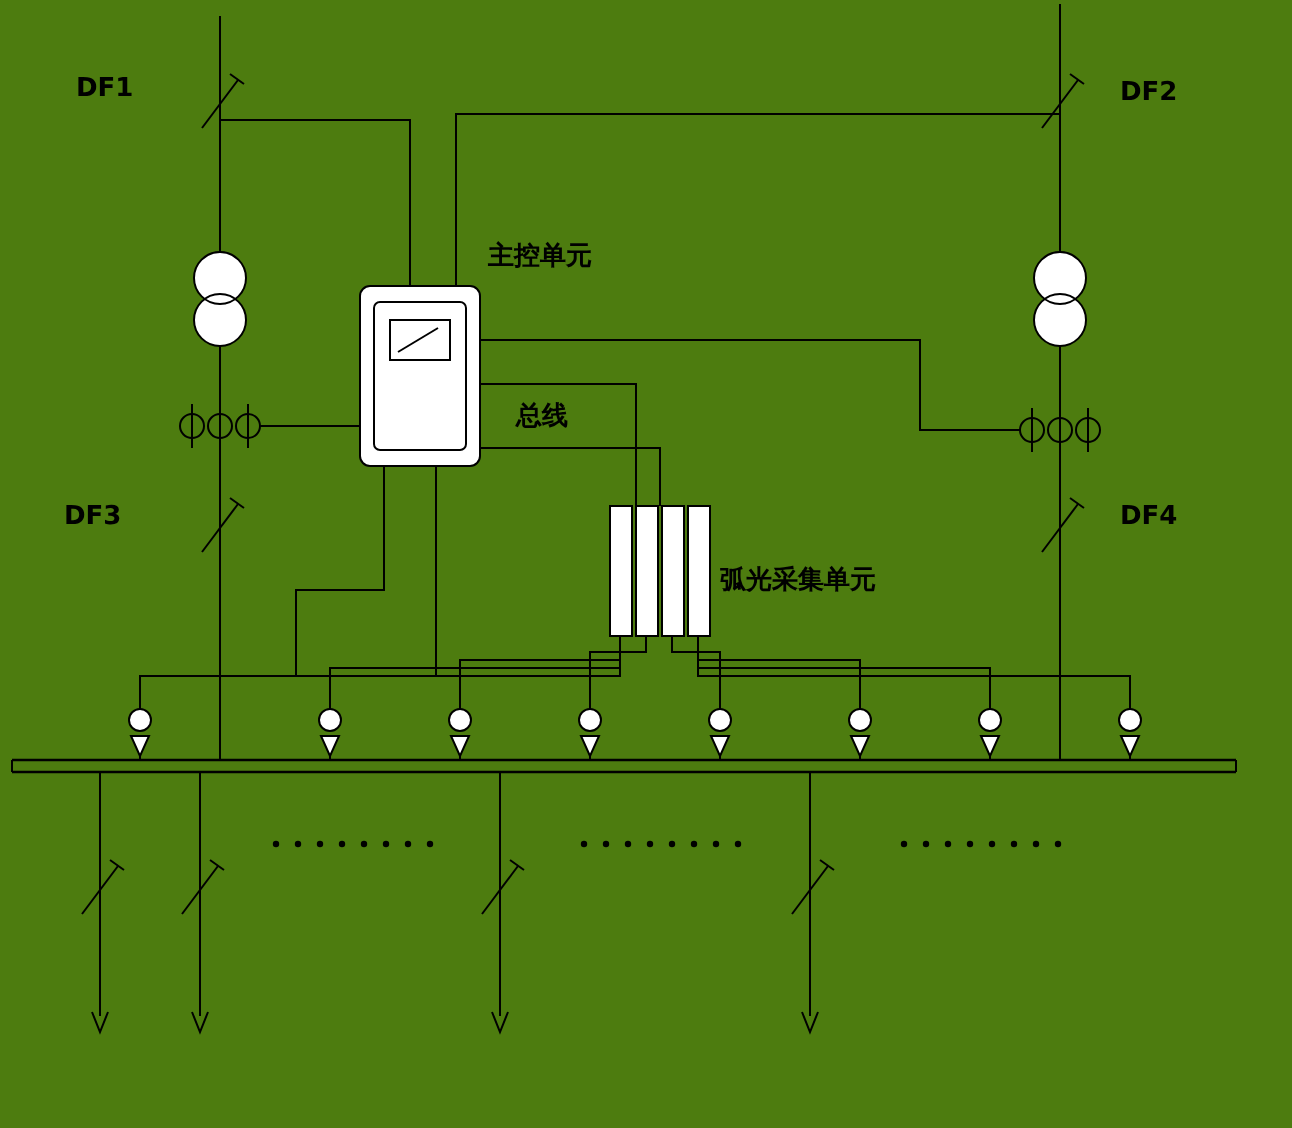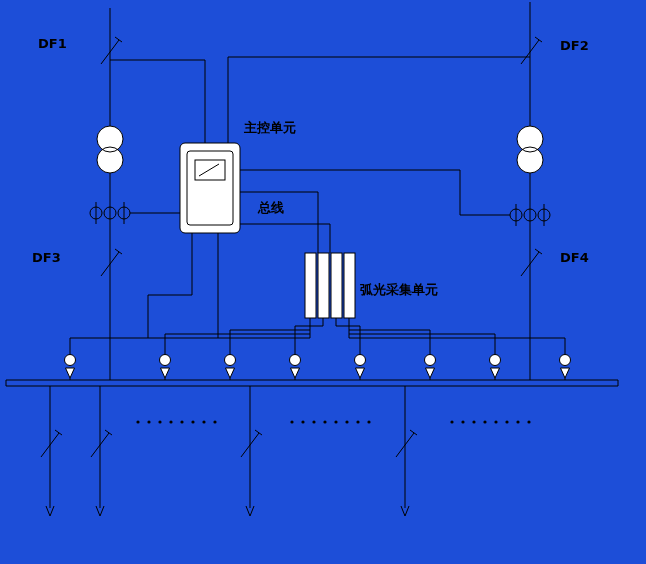--- a/index.html
+++ b/index.html
@@ -1,16 +1,16 @@
 <!DOCTYPE html>
 <html><head>
 <meta charset="utf-8">
 <style>
   html,body{margin:0;padding:0;background:#ffffff;}
-  .page{position:relative;width:646px;height:564px;background:#1d4ed8;overflow:hidden;
+  .page{position:relative;width:646px;height:564px;background:#4d7c0f;overflow:hidden;
         font-family:"DejaVu Sans","Liberation Sans",sans-serif;}
   svg{position:absolute;left:0;top:0;}
   svg .wire{stroke:#000;stroke-width:1;fill:none;}
   svg .wire2{stroke:#000;stroke-width:1.2;fill:none;}
   svg .sym{stroke:#000;stroke-width:1;fill:none;}
   svg .symw{stroke:#000;stroke-width:1;fill:#ffffff;}
   svg .mask{stroke:none;fill:#ffffff;}
   svg .dot{stroke:none;fill:#000;}
   svg text{font-family:"DejaVu Sans","Liberation Sans",sans-serif;
            font-size:13px;font-weight:bold;fill:#000;}

